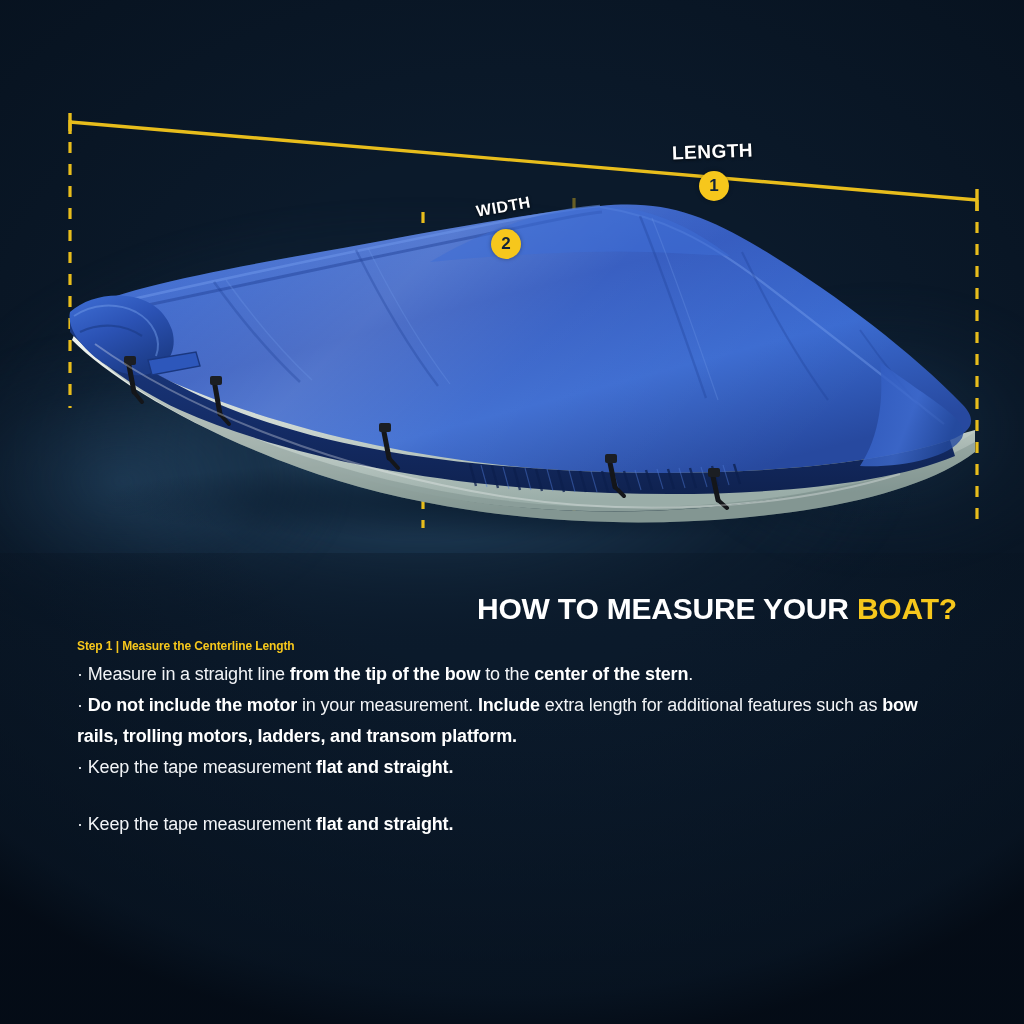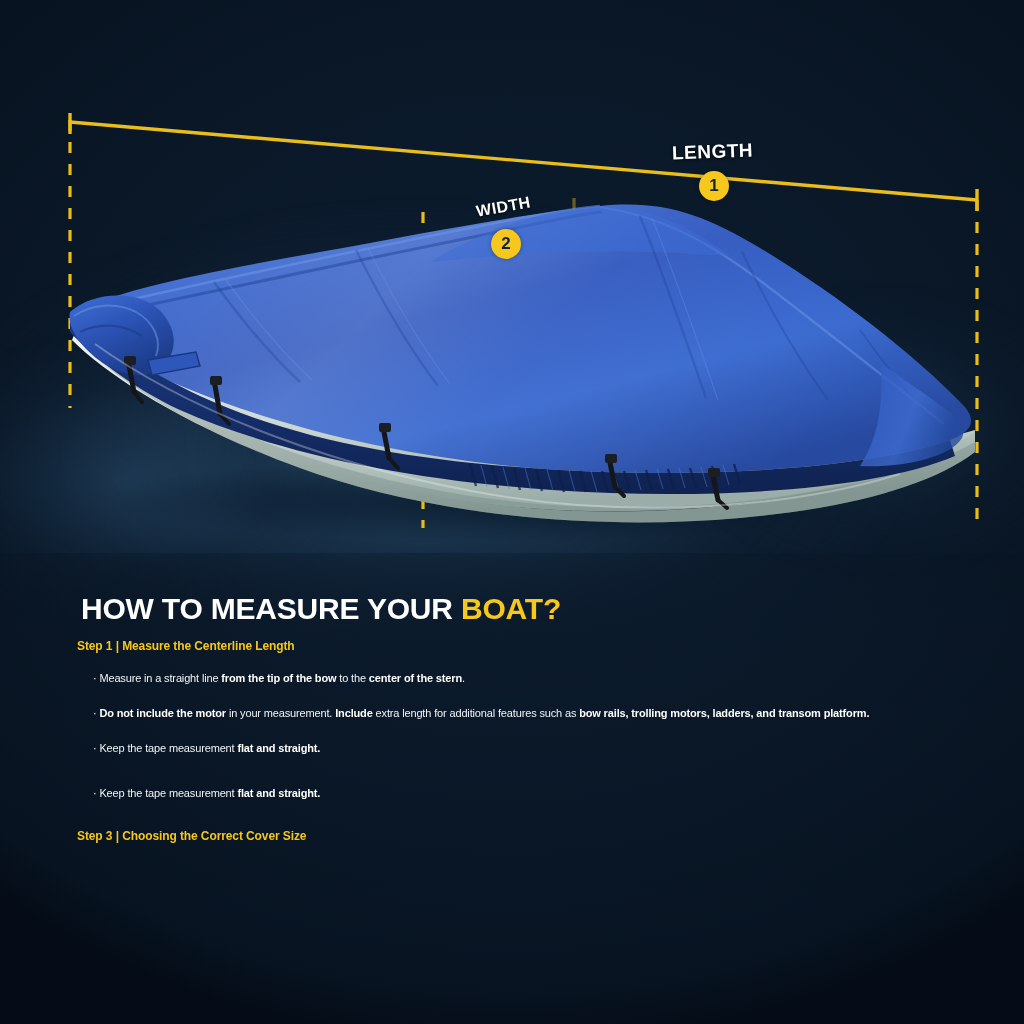--- a/index.html
+++ b/index.html
@@ -129,39 +129,40 @@
     position: absolute;
     left: 77px;
     top: 592px;
     width: 880px;
     color: #ffffff;
   }
   .title {
     font-size: 30px;
     font-weight: bold;
     letter-spacing: -0.2px;
-    margin: 0 0 14px 4px;
+    margin: 0 0 14px 13px;
     line-height: 1.1;
     color: #ffffff;
     white-space: nowrap;
+    text-align: right;
   }
   .title .accent { color: #f6c71c; }
 
   .step-head {
     color: #f6c71c;
     font-weight: bold;
     font-size: 12px;
     margin: 0 0 6px 0;
     letter-spacing: -0.1px;
   }
   .bullet {
-    font-size: 11px;
+    font-size: 18px;
     line-height: 1.72;
     color: #f2f4f7;
-    margin: 16px;
+    margin: 0;
     letter-spacing: -0.15px;
   }
   .bullet .b { font-weight: bold; color: #ffffff; }
 
   .step-block { margin-bottom: 0; }
   #step-1 { margin-bottom: 26px; }
   #step-2 { margin-bottom: 26px; }
 </style>
 </head>
 <body>
@@ -428,17 +429,16 @@
         </div>
     </div>
 
     <div class="step-block" id="step-2">
       <div>
           <p class="bullet"><span>· Keep the tape measurement </span><span class="b">flat and straight.</span></p>
         </div>
     </div>
 
     <div class="step-block" id="step-3">
-      <div class="step-head">Step 3 | Choosing the Correct Cover Size</div>
     </div>
 
   </div>
 </div>
 
 </body></html>

